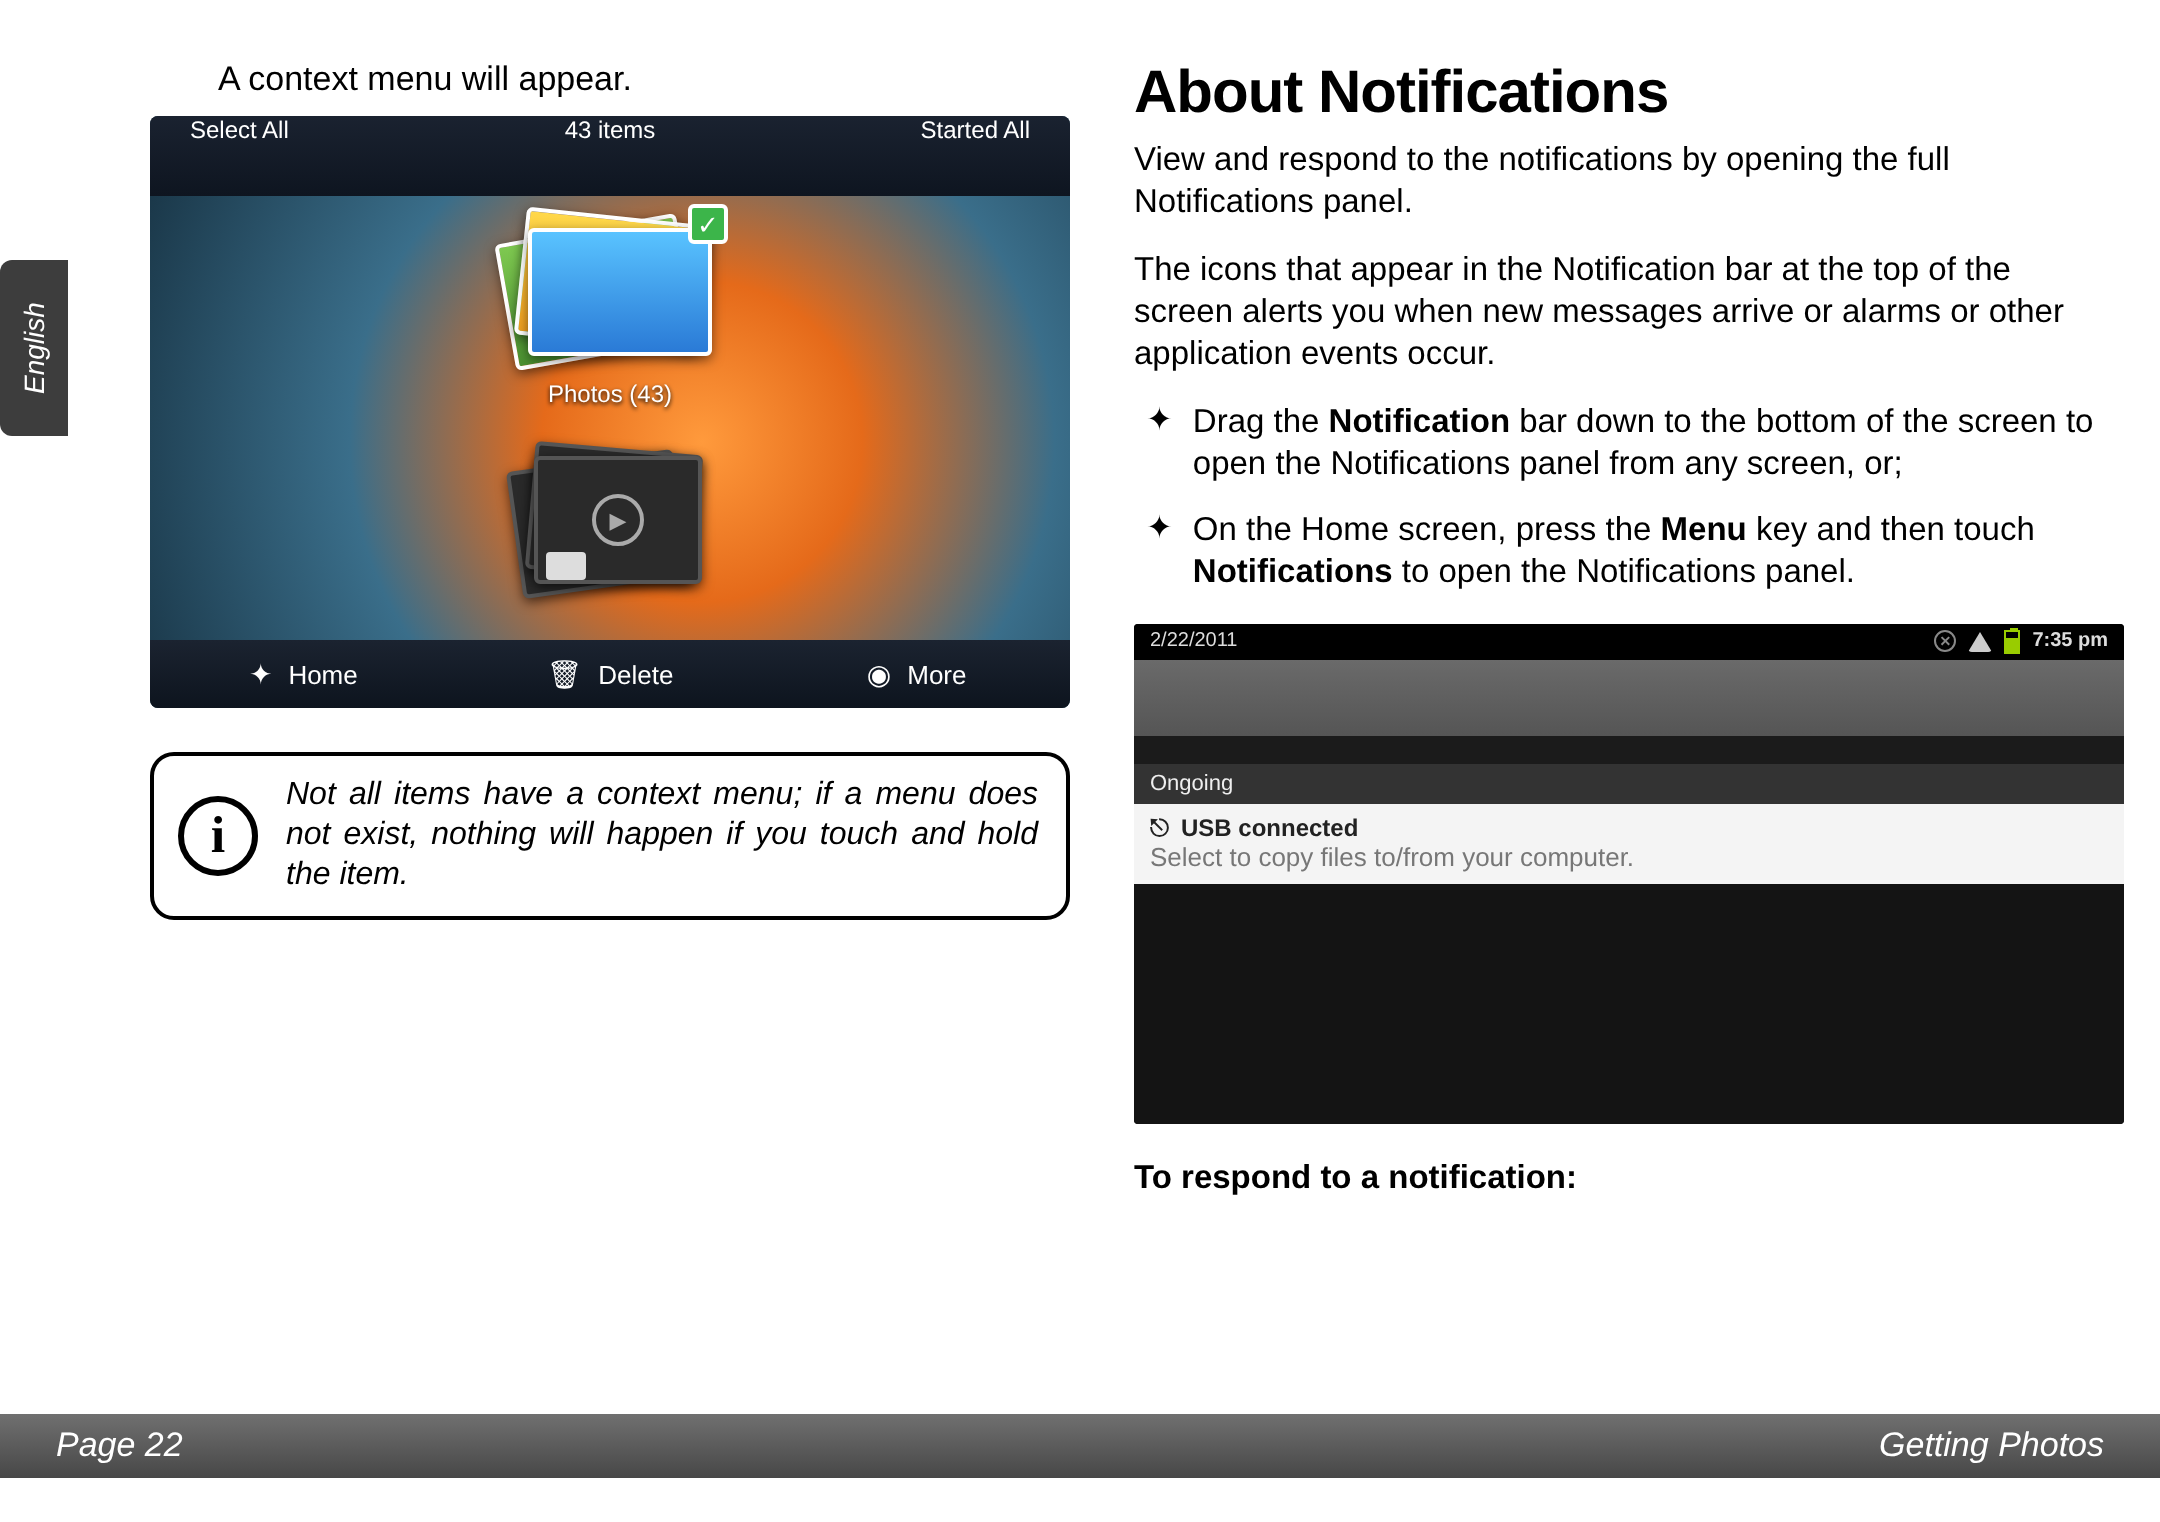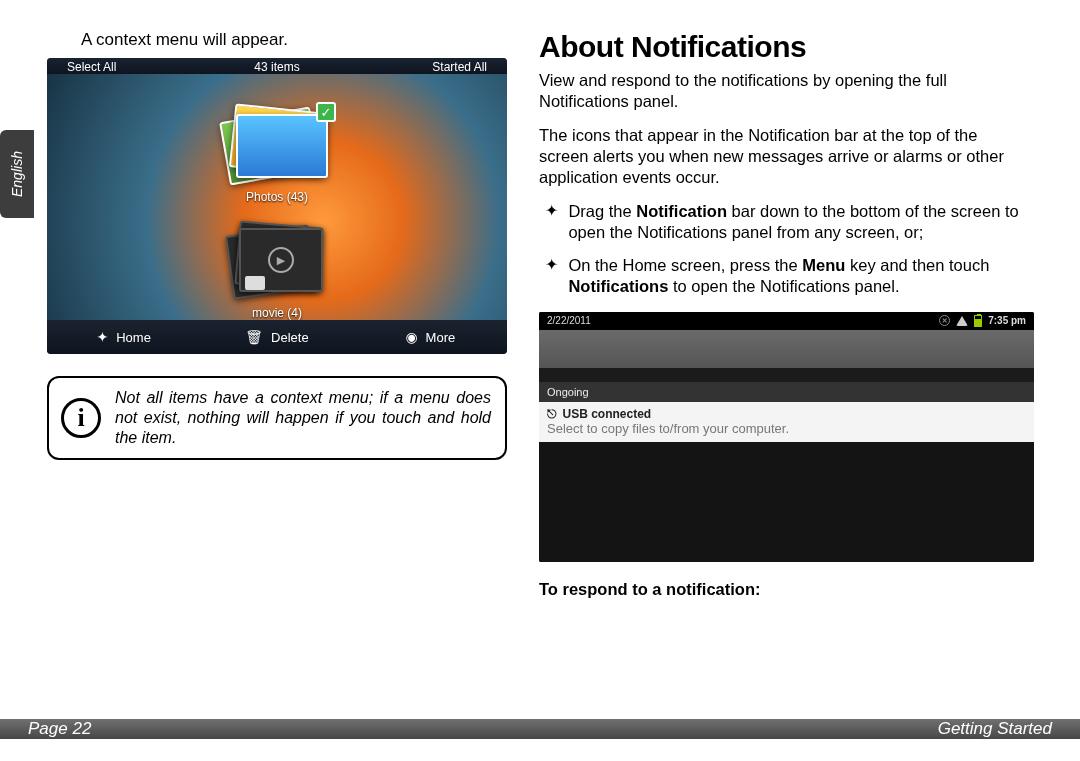--- a/index.html
+++ b/index.html
@@ -7,21 +7,21 @@
     font-family: Arial, Helvetica, sans-serif;
     background: #fff;
     width: 1080px;
     height: 761px;
     position: relative;
     overflow: hidden;
   }
   .page {
     display: flex;
     gap: 30px;
-    padding: 30px 20px 0 29px;
+    padding: 30px 20px 0 57px;
   }
   .col { width: 490px; }
   .col-left { width: 480px; }
 
   
   .lang-tab {
     position: absolute;
     left: 0;
     top: 130px;
     width: 34px;
@@ -49,22 +49,22 @@
     border-radius: 4px;
     overflow: hidden;
     background: radial-gradient(circle at 60% 55%, #ff9a3c 0%, #e56a1a 25%, #3a6e8a 55%, #163040 100%);
     position: relative;
     color: #fff;
     font-size: 13px;
   }
   .shot1-top {
     display: flex;
     background: linear-gradient(#1a2230, #0e1520);
-    height: 16px;
-    align-items: flex-end;
+    height: 40px;
+    align-items: flex-start;
     font-size: 12px;
   }
   .shot1-top > div { flex: 1; text-align: center; }
   .shot1-top > div:first-child { text-align: left; padding-left: 20px; }
   .shot1-top > div:last-child { text-align: right; padding-right: 20px; }
 
   .thumbs { position: absolute; top: 46px; left: 0; right: 0; text-align: center; }
   .thumb-stack {
     width: 110px; height: 80px; margin: 0 auto 6px; position: relative;
   }
@@ -148,21 +148,21 @@
   .notif-item { background: #f4f4f4; padding: 5px 8px 6px; color: #222; }
   .notif-title { font-weight: bold; font-size: 12px; display: flex; gap: 6px; align-items: center; }
   .notif-sub { font-size: 13px; color: #777; }
   .shot2-dark { flex: 1; background: #141414; height: 135px; }
   .shot2-handle { height: 14px; background: #2d2d2d; display:flex; align-items:center; justify-content:center; }
 
   .subhead { font-weight: bold; font-size: 16.5px; margin-top: 18px; }
 
   
   .footer {
-    position: absolute; bottom: 22px; left: 0; right: 0; height: 20px;
+    position: absolute; bottom: 22px; left: 0; right: 0; height: 32px;
     background: linear-gradient(#707070, #474747);
     color: #fff; display: flex; align-items: center; justify-content: space-between;
     padding: 0 28px; font-style: italic; font-size: 17px;
   }
 </style>
 </head>
 <body>
 
 <div class="lang-tab">English</div>
 
@@ -186,21 +186,20 @@
         </div>
         <div class="thumb-label">Photos  (43)</div>
         <div class="movie-stack">
           <div class="mcard m1"></div>
             <div class="mcard m2"></div>
           <div class="mcard m3">
               <div class="play-circle">▶</div>
             </div>
           <div class="folder"></div>
         </div>
-        <div class="thumb-label">movie  (4)</div>
       </div>
       <div class="shot1-bottom">
         <div>
             <span class="ico">✦</span>
             <span>Home</span>
           </div>
         <div>
             <span class="ico">🗑</span>
             <span>Delete</span>
           </div>
@@ -254,14 +253,14 @@
       <div class="shot2-dark"></div>
       <div class="shot2-handle"></div>
     </div>
 
     <div class="subhead">To respond to a notification:</div>
   </div>
 </div>
 
 <div class="footer">
   <span>Page 22</span>
-  <span>Getting Started</span>
+  <span>Getting Photos</span>
 </div>
 
 </body></html>

